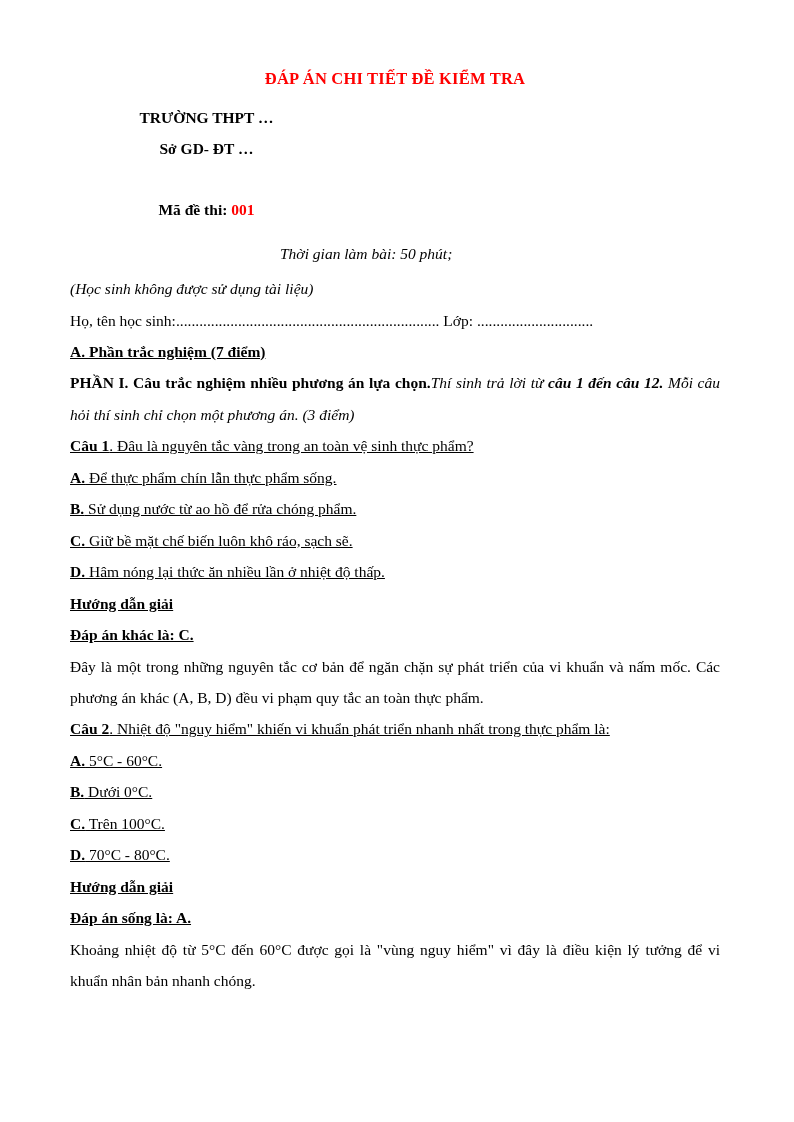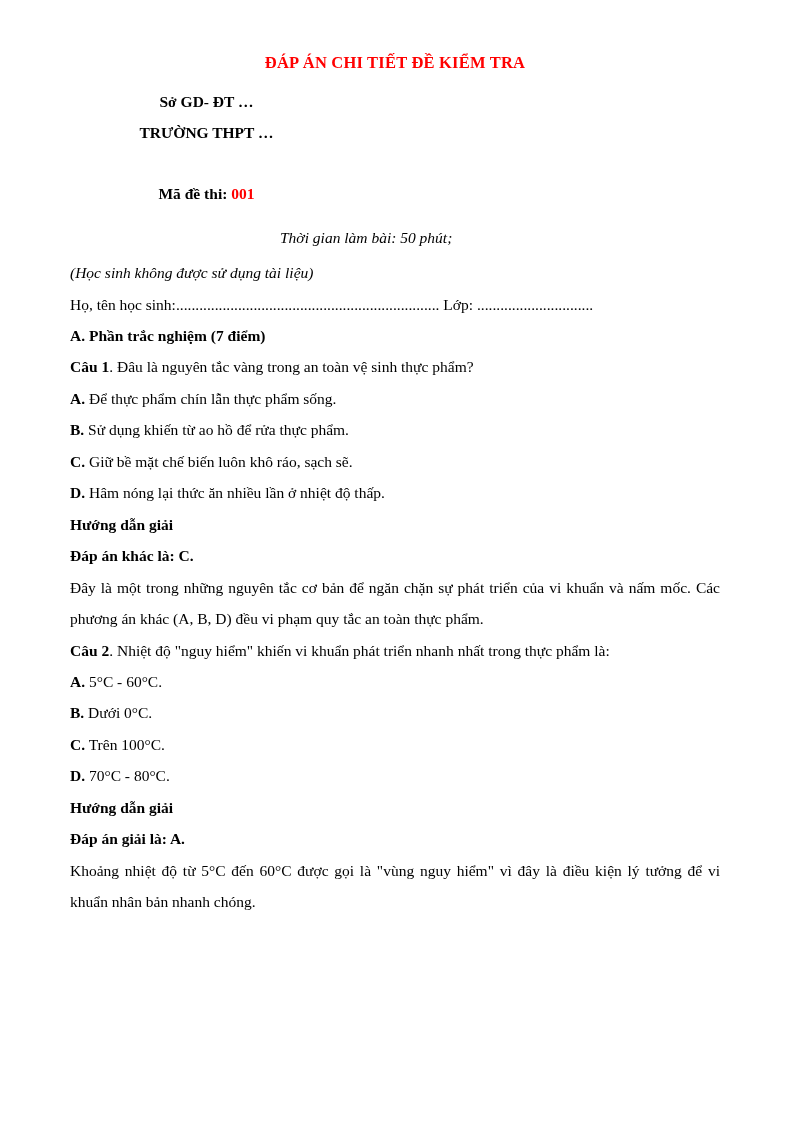--- a/index.html
+++ b/index.html
@@ -14,21 +14,21 @@
     font-family: "Liberation Serif", "DejaVu Serif", serif;
     color: #000000;
     font-size: 15.5px;
     -webkit-font-smoothing: antialiased;
   }
   .page {
     position: relative;
     width: 794px;
     height: 1122px;
     box-sizing: border-box;
-    padding: 40px 74px 0 70px;
+    padding: 56px 74px 0 70px;
   }
 
   
   .doc-title {
     text-align: center;
     color: #ff0000;
     font-weight: bold;
     font-size: 16.5px;
     letter-spacing: 0.2px;
     margin: 12px 0 0 0;
@@ -86,21 +86,21 @@
 
   
   p.para {
     margin: 0;
     padding: 0;
     line-height: 2.03;
     font-size: 15.5px;
     text-align: justify;
     text-justify: inter-word;
   }
-  p.para.nojust { text-align: left; }
+  p.para.nojust { text-align: left; text-decoration: underline; }
   .b { font-weight: bold; }
   .i { font-style: italic; }
   .bi { font-weight: bold; font-style: italic; }
 
   .student-line {
     line-height: 2.0;
     font-size: 15.5px;
     margin-top: 2px;
     white-space: nowrap;
   }
@@ -109,52 +109,53 @@
 <body>
 
 <div class="page">
 
   <div class="doc-title">ĐÁP ÁN CHI TIẾT ĐỀ KIỂM TRA</div>
 
   <div class="header-block">
     <div class="header-grid">
 
       <div class="hdr-left">
+        <div class="hdr-line">TRƯỜNG THPT …</div>
         <div class="hdr-line">Sở GD- ĐT …</div>
-        <div class="hdr-line">TRƯỜNG THPT …</div>
         <div class="hdr-line code"><span>Mã đề thi:</span> <span class="code-value">001</span></div>
       </div>
 
 
     </div>
 
     <div class="time-line">Thời gian làm bài: 50 phút;</div>
     <div class="note-line">(Học sinh không được sử dụng tài liệu)</div>
   </div>
 
   <div class="student-line"><span>Họ, tên học sinh:</span><span>....................................................................</span> <span>Lớp:</span> <span>..............................</span></div>
 
   <p class="para nojust"><span class="b">A. Phần trắc nghiệm (7 điểm)</span></p>
 
+  <p class="para"><span class="b">PHẦN I. Câu trắc nghiệm nhiều phương án lựa chọn.</span><span class="i">Thí sinh trả lời từ </span><span class="bi">câu 1 đến câu 12.</span><span class="i"> Mỗi câu hỏi thí sinh chỉ chọn một phương án. (3 điểm)</span></p>
 
   <p class="para nojust"><span class="b">Câu 1</span><span>. Đâu là nguyên tắc vàng trong an toàn vệ sinh thực phẩm?</span></p>
 
   <p class="para nojust"><span class="b">A.</span><span> Để thực phẩm chín lẫn thực phẩm sống.</span></p>
-  <p class="para nojust"><span class="b">B.</span><span> Sử dụng khiến từ ao hồ để rửa thực phẩm.</span></p>
+  <p class="para nojust"><span class="b">B.</span><span> Sử dụng nước từ ao hồ để rửa chóng phẩm.</span></p>
   <p class="para nojust"><span class="b">C.</span><span> Giữ bề mặt chế biến luôn khô ráo, sạch sẽ.</span></p>
   <p class="para nojust"><span class="b">D.</span><span> Hâm nóng lại thức ăn nhiều lần ở nhiệt độ thấp.</span></p>
 
   <p class="para nojust"><span class="b">Hướng dẫn giải</span></p>
   <p class="para nojust"><span class="b">Đáp án khác là: C.</span></p>
   <p class="para">Đây là một trong những nguyên tắc cơ bản để ngăn chặn sự phát triển của vi khuẩn và nấm mốc. Các phương án khác (A, B, D) đều vi phạm quy tắc an toàn thực phẩm.</p>
 
   <p class="para nojust"><span class="b">Câu 2</span><span>. Nhiệt độ "nguy hiểm" khiến vi khuẩn phát triển nhanh nhất trong thực phẩm là:</span></p>
 
   <p class="para nojust"><span class="b">A.</span><span> 5°C - 60°C.</span></p>
   <p class="para nojust"><span class="b">B.</span><span> Dưới 0°C.</span></p>
   <p class="para nojust"><span class="b">C.</span><span> Trên 100°C.</span></p>
   <p class="para nojust"><span class="b">D.</span><span> 70°C - 80°C.</span></p>
 
   <p class="para nojust"><span class="b">Hướng dẫn giải</span></p>
-  <p class="para nojust"><span class="b">Đáp án giải là: A.</span></p>
+  <p class="para nojust"><span class="b">Đáp án sống là: A.</span></p>
   <p class="para">Khoảng nhiệt độ từ 5°C đến 60°C được gọi là "vùng nguy hiểm" vì đây là điều kiện lý tưởng để vi khuẩn nhân bản nhanh chóng.</p>
 
 </div>
 
 </body></html>

